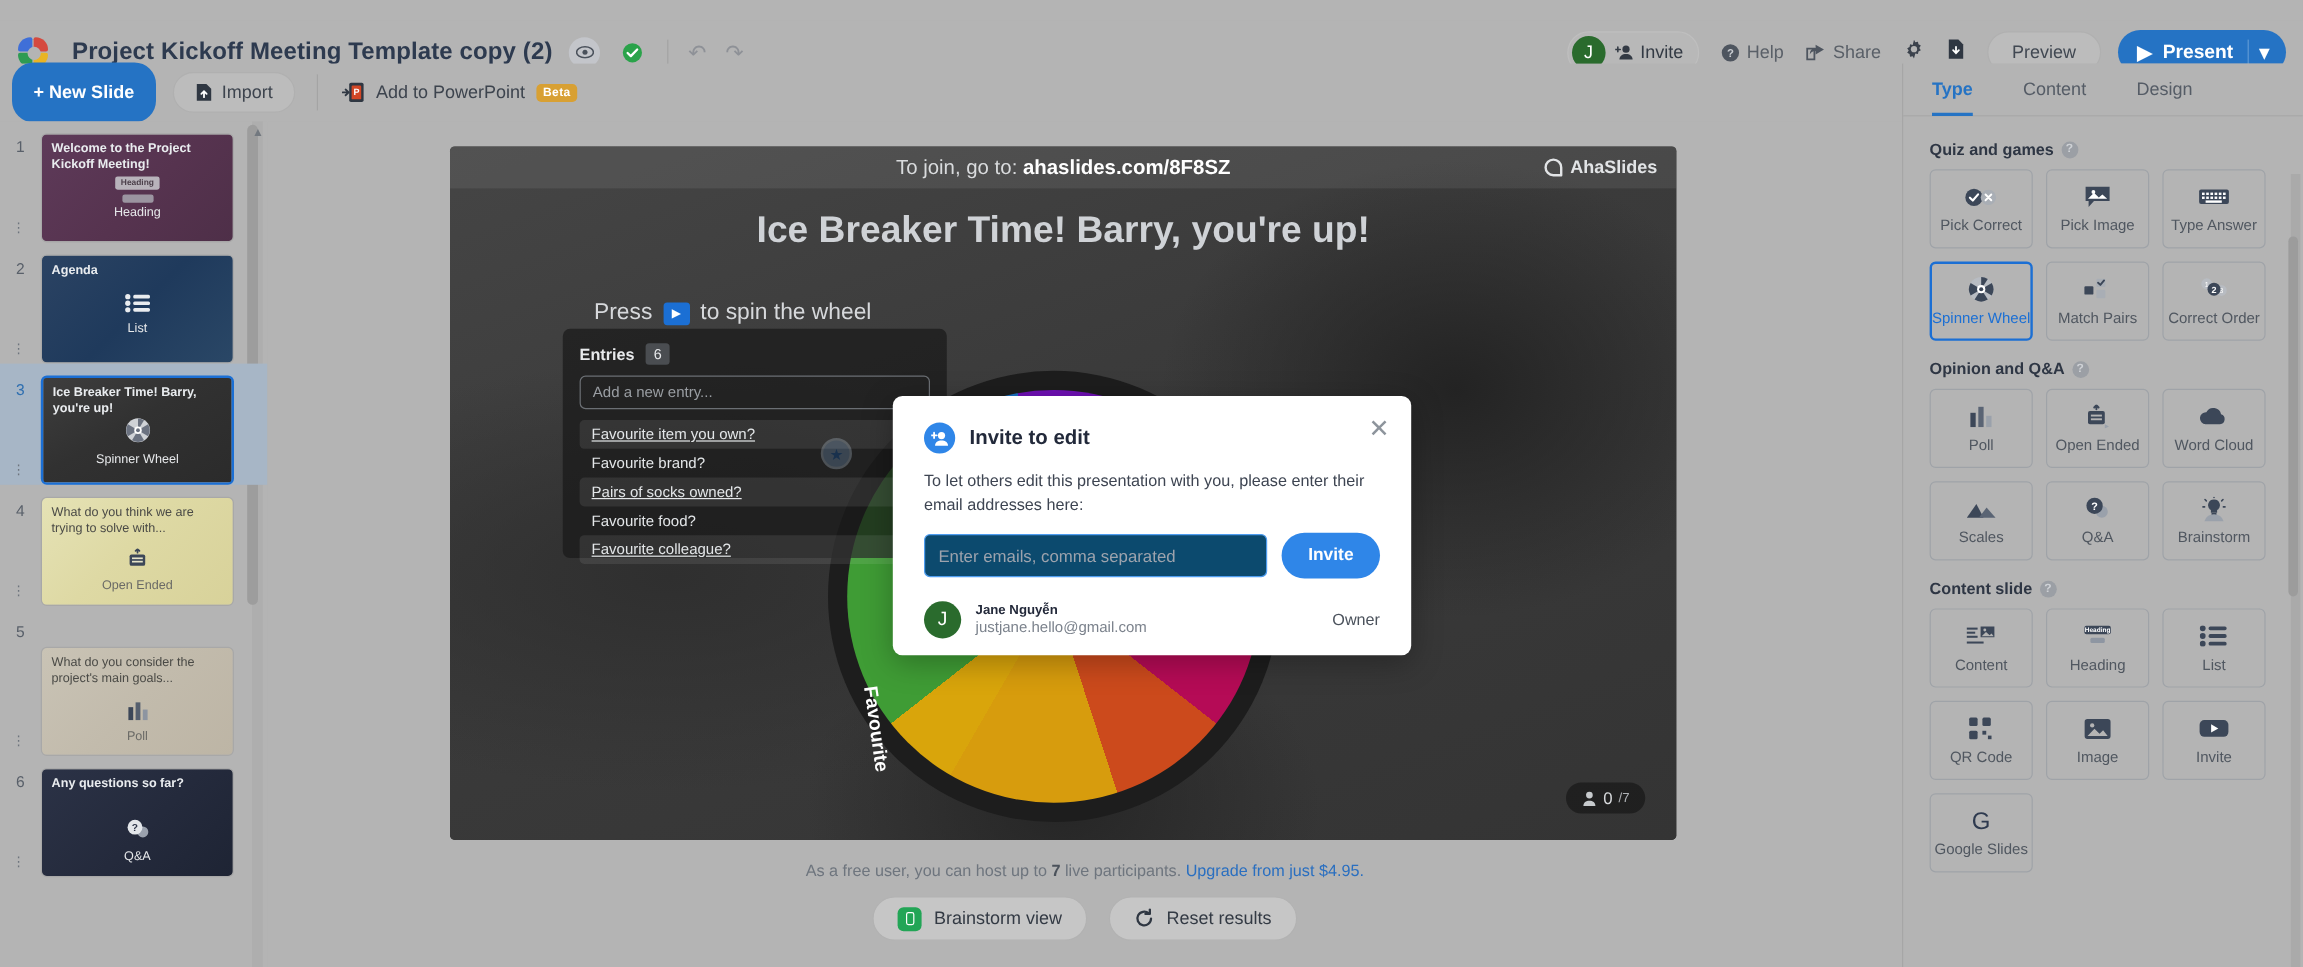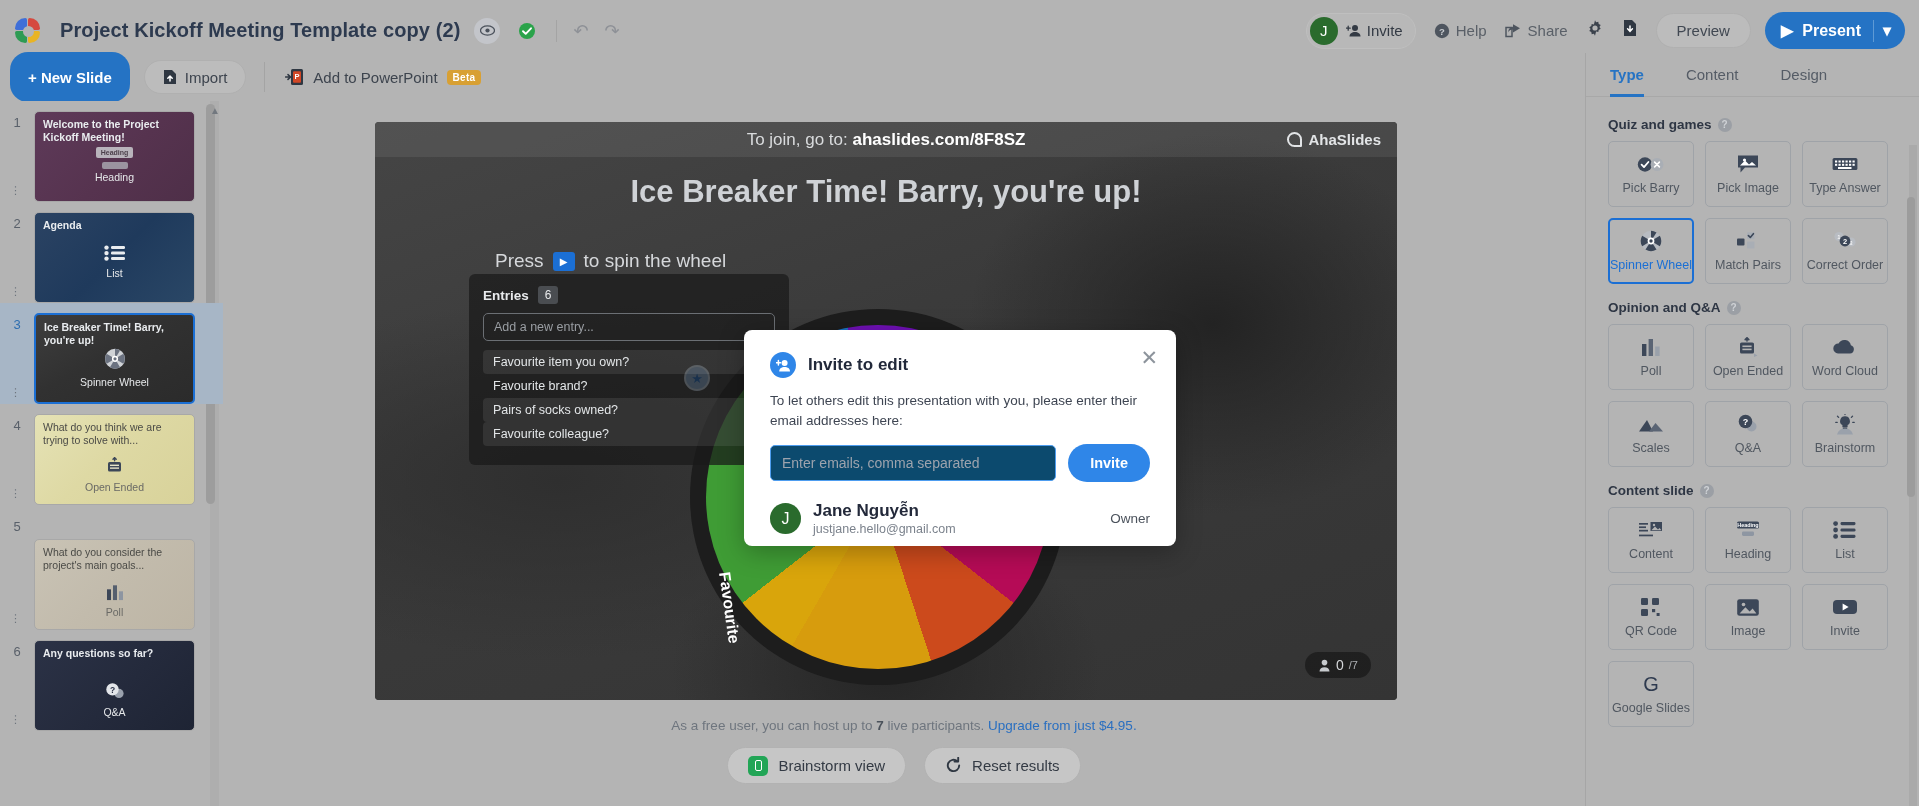--- a/index.html
+++ b/index.html
@@ -7,21 +7,21 @@
     width: 1919px; height: 806px;
     overflow: hidden;
     font-family: "Liberation Sans", sans-serif;
     background: #b4b4b4;
     color: #2b3445;
   }
   #app { position: relative; width: 1919px; height: 806px; }
 
   
   .topbar {
-    position: absolute; top: 4px; left: 0; width: 1919px; height: 53px;
+    position: absolute; top: 17px; left: 0; width: 1919px; height: 53px;
     background: #b4b4b4;
     display: flex; align-items: center;
   }
   .logo-mark {
     width: 28px; height: 28px; margin-left: 14px; position: relative; flex: 0 0 auto;
   }
   .logo-mark .q1, .logo-mark .q2, .logo-mark .q3, .logo-mark .q4 {
     position: absolute; width: 12px; height: 12px;
   }
   .logo-mark .q1 { left: 1px;  top: 1px;  background: #3f6fd8; border-radius: 12px 2px 2px 2px; }
@@ -231,21 +231,21 @@
   .entry-input {
     margin-top: 9px; height: 28px; border: 1px solid #6b6f74; border-radius: 5px;
     display: flex; align-items: center; padding: 0 10px;
     font-size: 12.5px; color: #9a9ea3;
   }
   .entry-list { margin-top: 9px; }
   .entry-item {
     height: 24px; display: flex; align-items: center; padding: 0 10px;
     font-size: 12.5px; color: #e3e6e8; border-radius: 4px;
   }
-  .entry-item.odd { background: rgba(255,255,255,0.085); }
+  .entry-item.odd { background: rgba(255,255,255,0.085); text-decoration: underline; }
   .entries-scroll {
     position: absolute; right: -22px; bottom: 5px; width: 14px; height: 17px;
     background: #5e6166; border-radius: 2px; color: #d8dadd;
     display: flex; align-items: center; justify-content: center; font-size: 9px;
   }
 
   .ppl-badge {
     position: absolute; right: 26px; bottom: 22px;
     background: rgba(20,20,20,0.62); border-radius: 14px; height: 26px;
     display: flex; align-items: center; gap: 5px; padding: 0 13px;
@@ -333,21 +333,21 @@
   .m-invite {
     background: #2f86e8; color: #fff; border: none; border-radius: 20px;
     height: 38px; padding: 0 22px; font-size: 14.5px; font-weight: 700; cursor: pointer;
     font-family: "Liberation Sans", sans-serif;
   }
   .m-user { margin-top: 19px; display: flex; align-items: center; gap: 12px; }
   .m-ava {
     width: 31px; height: 31px; border-radius: 50%; background: #2a6b2d; color: #fff;
     display: flex; align-items: center; justify-content: center; font-size: 16px;
   }
-  .m-uname { font-size: 17px; font-weight: 700; color: #23293a; }
+  .m-uname { font-size: 11px; font-weight: 700; color: #23293a; }
   .m-umail { font-size: 12.5px; color: #7b828c; margin-top: 1px; }
   .m-role { margin-left: auto; font-size: 13.5px; color: #4b525c; }
 </style>
 </head>
 <body>
 
 <div id="app">
 
   <div class="topbar">
     <div class="logo-mark">
@@ -596,20 +596,21 @@
           <span class="eh-label">Entries</span>
           <span class="eh-count">6</span>
         </div>
         <div class="entry-input">
           <span>Add a new entry...</span>
         </div>
         <div class="entry-list">
           <div class="entry-item odd">Favourite item you own?</div>
           <div class="entry-item">Favourite brand?</div>
           <div class="entry-item odd">Pairs of socks owned?</div>
+          <div class="entry-item">Favourite food?</div>
           <div class="entry-item odd">Favourite colleague?</div>
         </div>
         <div class="entries-scroll">▼</div>
       </div>
 
       <div class="ppl-badge">
         <svg width="13" height="13" viewBox="0 0 13 13">
           <circle cx="6.5" cy="3.6" r="2.8" fill="#c7cacd"></circle>
           <path d="M1.5 12.6c0-2.8 2.2-4.3 5-4.3s5 1.5 5 4.3z" fill="#c7cacd"></path>
         </svg>
@@ -658,21 +659,21 @@
       <div class="tile-grid">
         <div class="tile">
           <span class="ic">
             <svg width="30" height="17" viewBox="0 0 30 17">
               <circle cx="9" cy="8.5" r="7.2" fill="#3c4758"></circle>
               <path d="M5.6 8.7 L8 11.1 L12.4 6" stroke="#fff" stroke-width="1.8" fill="none" stroke-linecap="round" stroke-linejoin="round"></path>
               <circle cx="21" cy="8.5" r="6.4" fill="#a9aeb5"></circle>
               <path d="M18.6 6.1 L23.4 10.9 M23.4 6.1 L18.6 10.9" stroke="#fff" stroke-width="1.6" stroke-linecap="round"></path>
             </svg>
           </span>
-          <span>Pick Barry</span>
+          <span>Pick Correct</span>
         </div>
         <div class="tile">
           <span class="ic">
             <svg width="22" height="20" viewBox="0 0 22 20">
               <path d="M1 1.6h20v12H8l-4.5 4.8v-4.8H1z" fill="#3c4758"></path>
               <circle cx="7.5" cy="6" r="1.6" fill="#fff"></circle>
               <path d="M3 11.6 L8 6.6 L12 10.6 L15 8 L19 11.6z" fill="#fff"></path>
             </svg>
           </span>
           <span>Pick Image</span>

